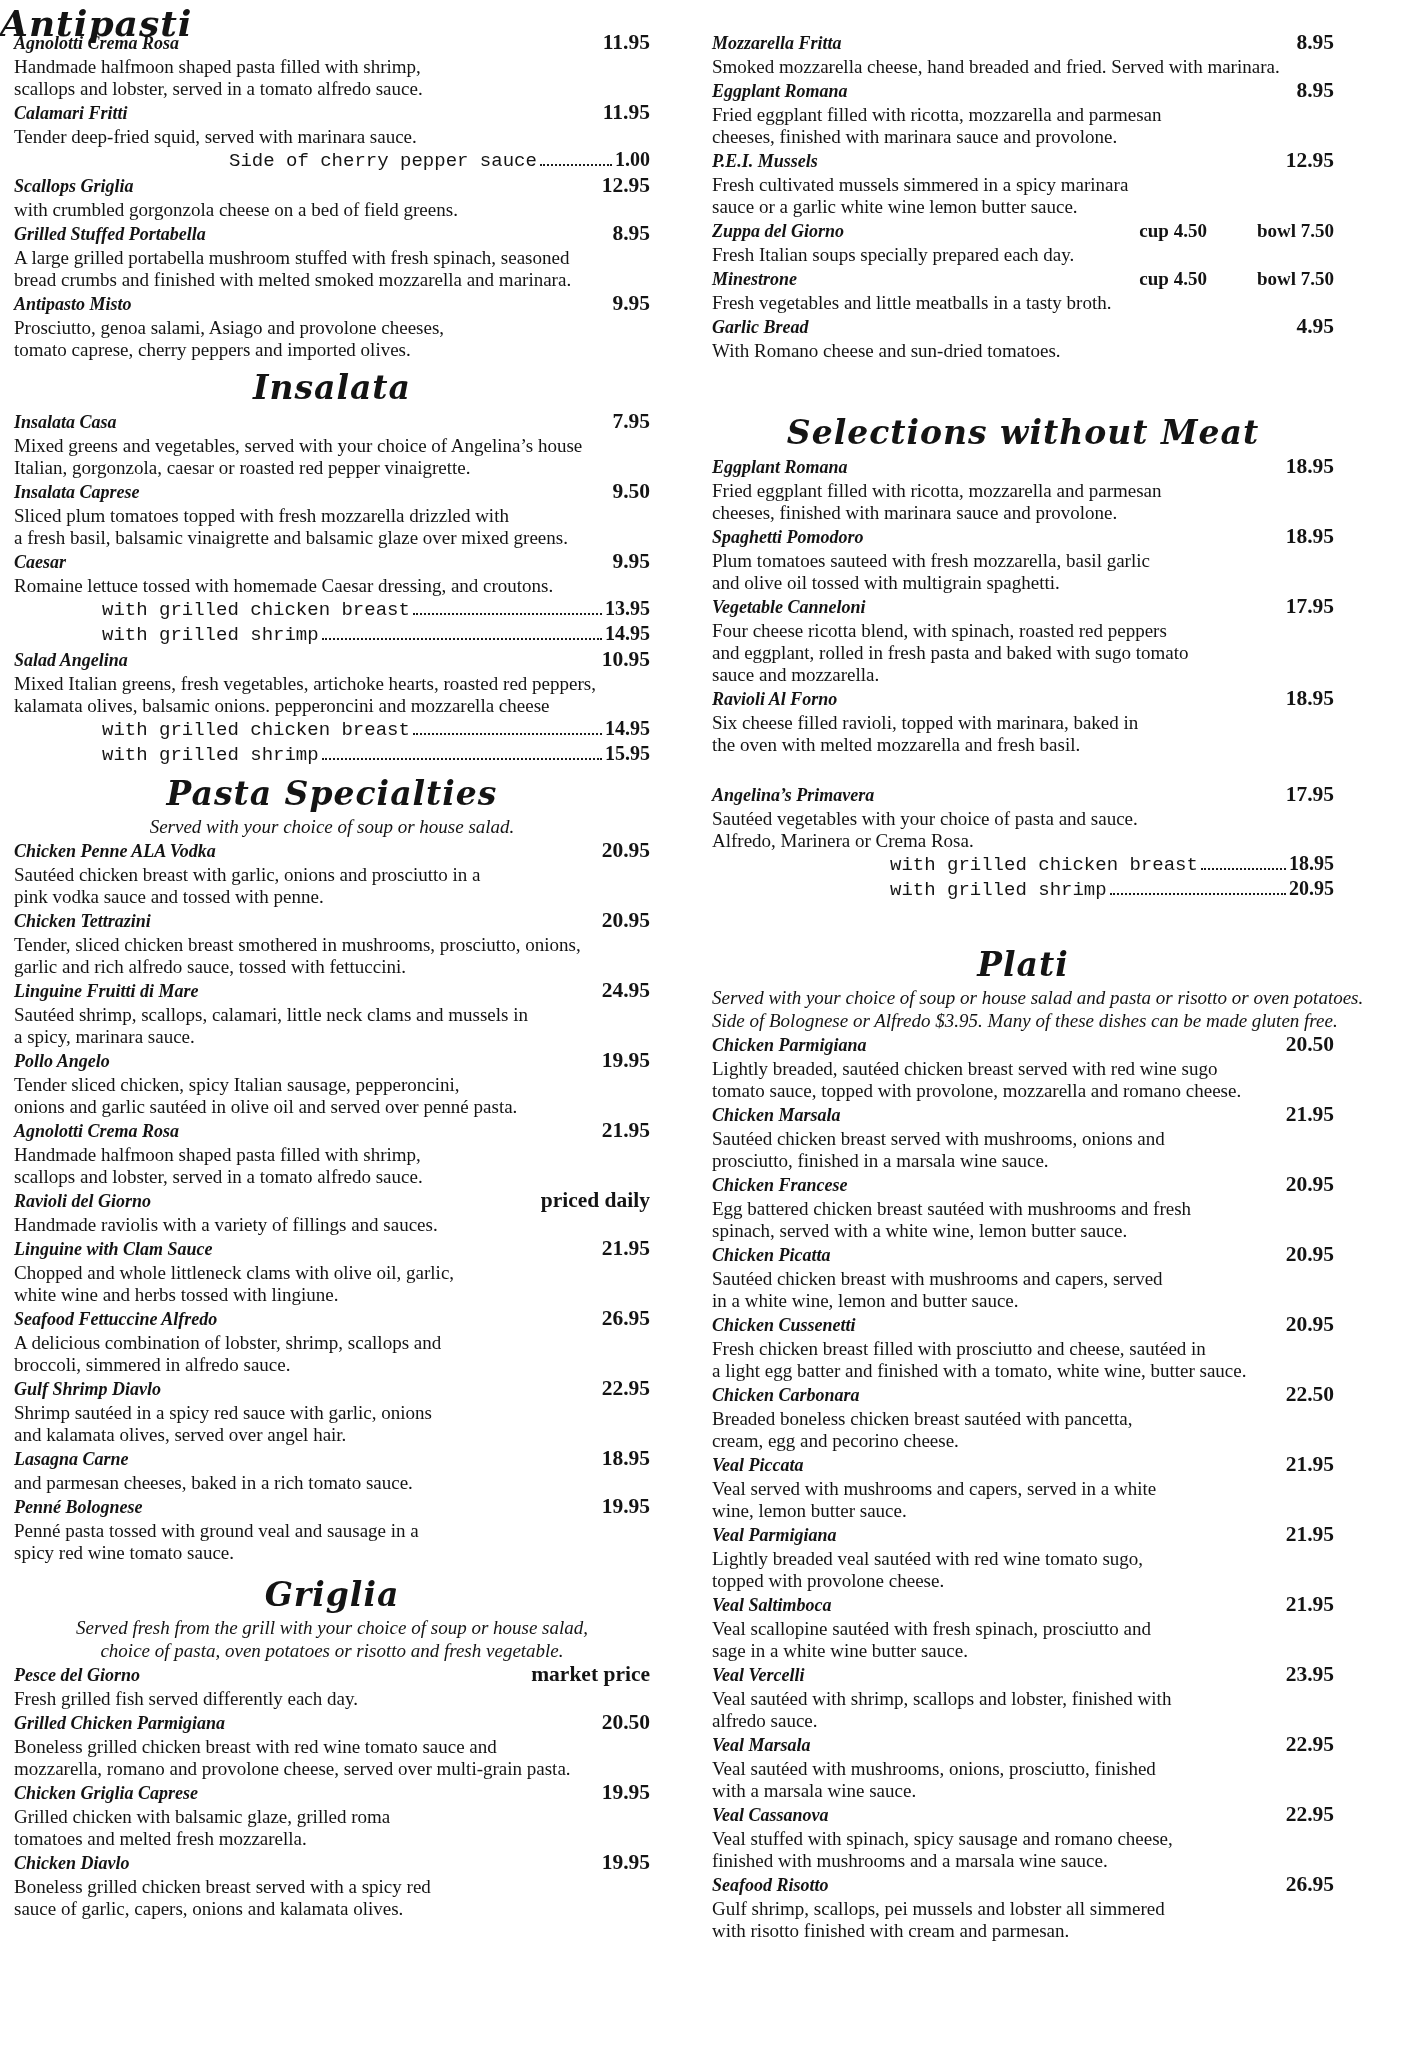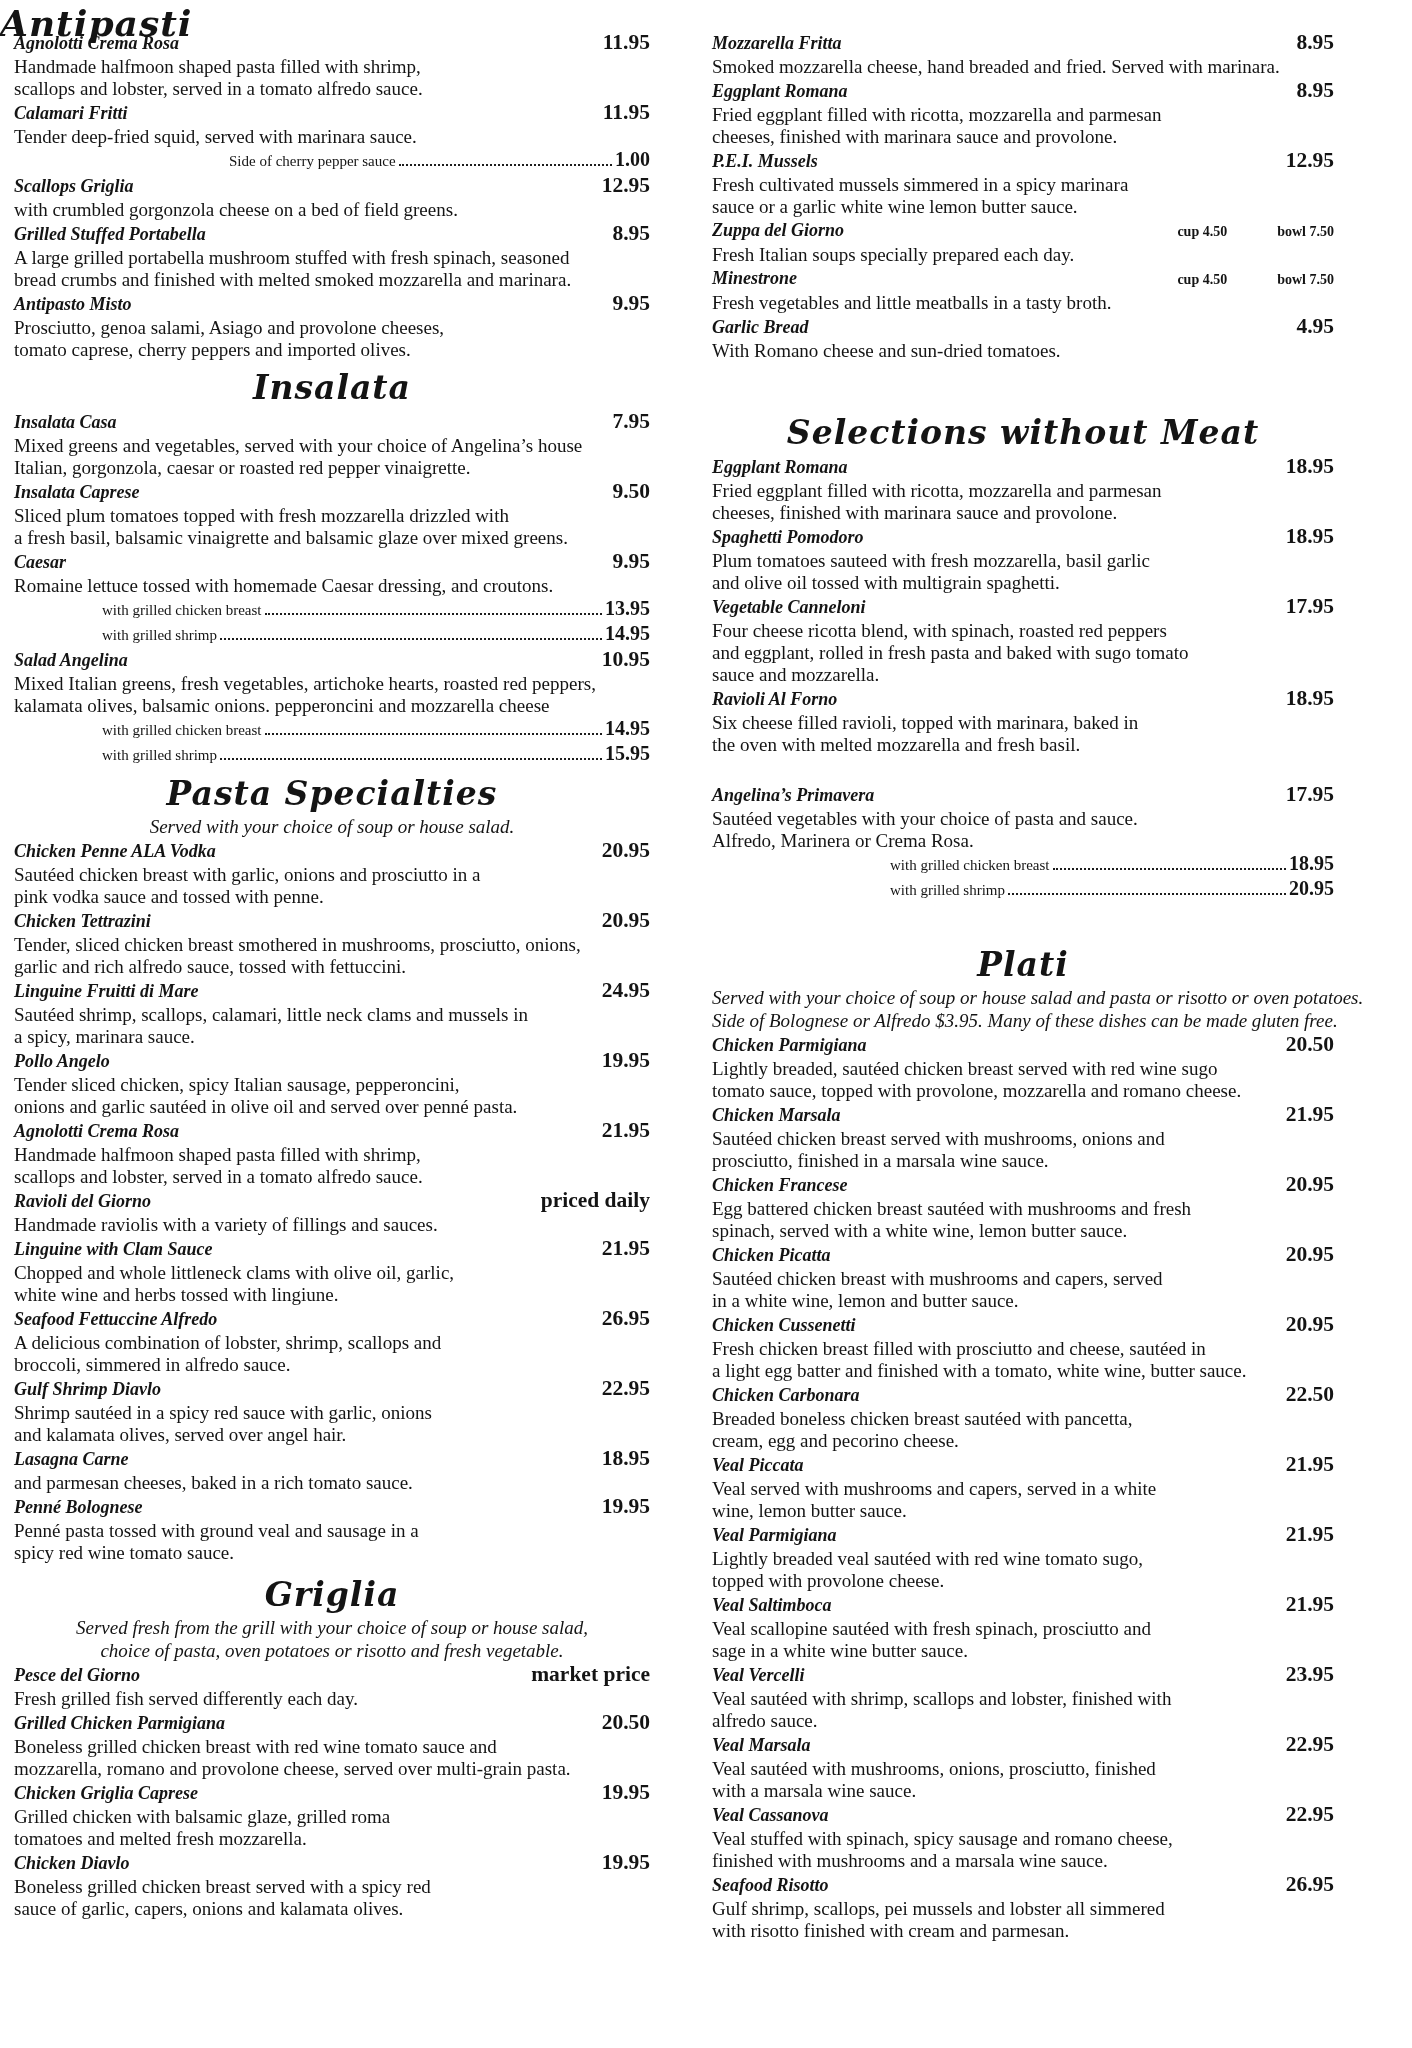--- a/index.html
+++ b/index.html
@@ -26,26 +26,26 @@
     font-family:"DejaVu Serif", serif;font-style:italic;font-weight:700;
     font-size:33px;line-height:42px;letter-spacing:1px;
   }
   .sec-note{
     text-align:center;font-style:italic;font-size:19px;line-height:23px;white-space:nowrap;
   }
   .menu-item{margin:0;}
   .item-row{display:flex;justify-content:space-between;align-items:baseline;line-height:25px;}
   .item-name{font-weight:700;font-size:18px;white-space:nowrap;font-style:italic;}
   .item-price{font-weight:700;font-size:21.5px;white-space:nowrap;margin-left:12px;}
-  .price-pair{display:flex;gap:50px;font-weight:700;font-size:14px;white-space:nowrap;margin-left:12px;}
+  .price-pair{display:flex;gap:50px;font-weight:700;font-size:19px;white-space:nowrap;margin-left:12px;}
   .desc{font-size:19px;line-height:22px;white-space:nowrap;}
   .sub{display:flex;align-items:baseline;line-height:23px;margin-left:88px;}
   .sub.mid{margin-left:178px;}
   .sub.far{margin-left:215px;}
-  .sub-label{font-size:15px;white-space:nowrap;}
+  .sub-label{font-size:19px;white-space:nowrap;font-family:Liberation Mono, monospace;}
   .lead{flex:1 1 auto;border-bottom:2.2px dotted #1c1c1c;margin:0 3px 4px 3px;min-width:14px;}
   .sub-price{font-weight:700;font-size:20px;white-space:nowrap;}
 </style>
 </head>
 <body>
 
 <div class="page">
   <div class="header-script">Antipasti</div>
   <div class="cols">
     <div class="col col-left">

